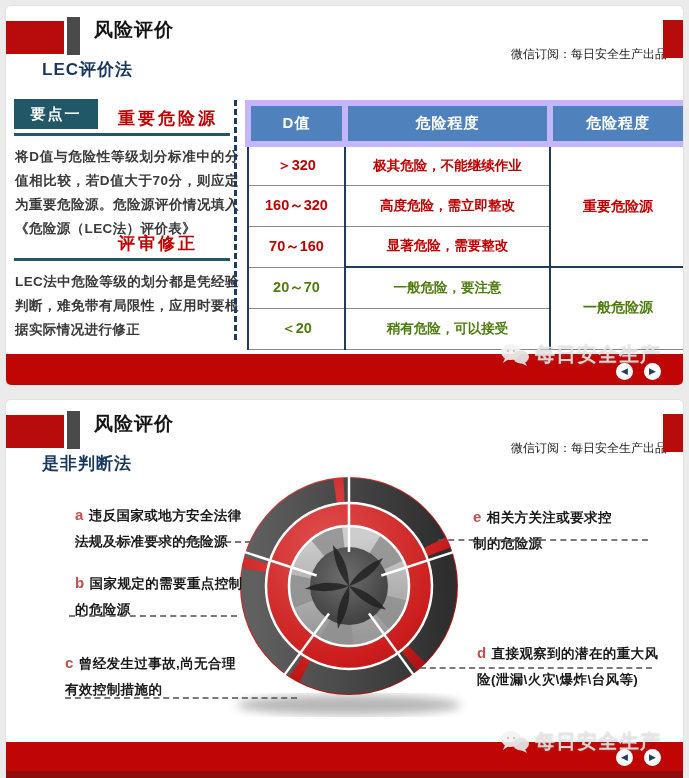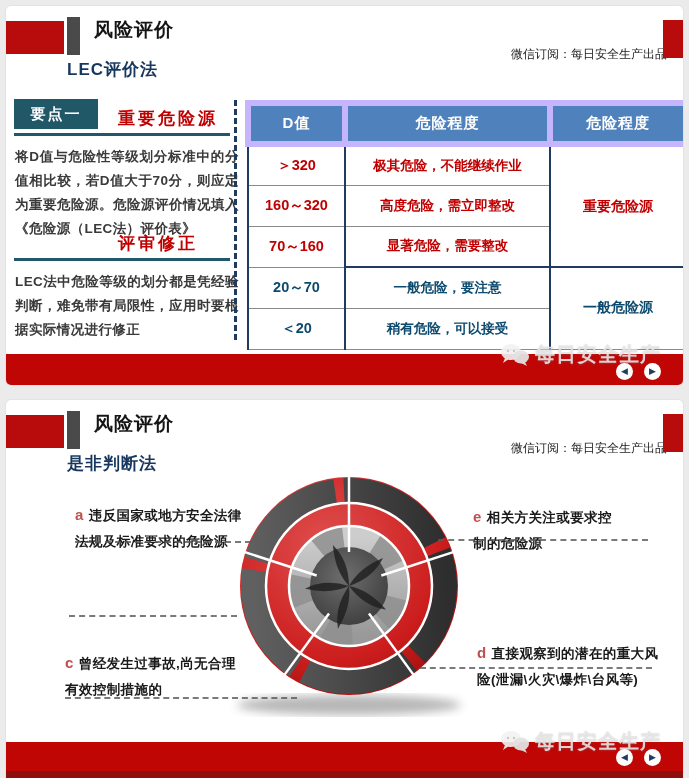--- a/index.html
+++ b/index.html
@@ -14,21 +14,21 @@
   }
   #slide1{top:6px;height:379px;}
   #slide2{top:400px;height:378px;border-radius:5px 5px 0 0;}
 
   
   .hdr-red{position:absolute;left:0;top:15px;width:58px;height:33px;background:#b80b0b;}
   .hdr-gray{position:absolute;left:61px;top:11px;width:13px;height:38px;background:#4a4a4a;}
   .page-title{position:absolute;left:88px;top:11px;font-size:19px;font-weight:900;color:#151515;letter-spacing:1px;}
   .subs{position:absolute;right:16px;top:24px;font-size:12px;font-weight:400;color:#222;margin-top:16px;}
   .hdr-red-r{position:absolute;right:0;top:14px;width:20px;height:38px;background:#b80b0b;}
-  .subtitle{position:absolute;left:36px;top:52px;font-size:17px;font-weight:800;color:#17375e;letter-spacing:1px;margin-left:25px;}
+  .subtitle{position:absolute;left:36px;top:52px;font-size:17px;font-weight:800;color:#17375e;letter-spacing:1px;}
 
   
   .tab{
     position:absolute;left:8px;width:84px;height:30px;background:#215868;
     color:#fff;font-size:15px;font-weight:800;text-align:center;line-height:30px;letter-spacing:2px;
   }
   .tab-line{position:absolute;left:8px;width:216px;height:3px;background:#215868;}
   .pt-head{position:absolute;font-size:17px;font-weight:800;color:#c00000;letter-spacing:3px;}
   .pt-body{
     position:absolute;left:9px;width:224px;font-size:13.5px;font-weight:700;color:#3a3a3a;
@@ -42,21 +42,21 @@
     border-collapse:collapse;table-layout:fixed;
   }
   table.lec th,table.lec td{border:1px solid #8a8a8a;text-align:center;padding:0;}
   table.lec th{background:#4f81bd;color:#fff;font-size:15px;font-weight:800;height:34px;border:6px solid #c4b5fd;letter-spacing:1px;}
   table.lec td{font-weight:800;}
   table.lec td.c-d{font-size:14.5px;border-left:2px solid #1f3c5f;border-right:2px solid #1f3c5f;}
   table.lec td.c-lv{font-size:13.5px;border-right:2px solid #1f3c5f;}
   table.lec td.c-mg{font-size:14px;border-left:2px solid #1f3c5f;border-right:2px solid #1f3c5f;}
   table.lec tr{height:41px;}
   table.lec .red{color:#c00000;}
-  table.lec .green{color:#0c4a6e;}
+  table.lec .green{color:#4d7c0f;}
   table.lec td.ob{border-bottom:2px solid #1f3c5f;}
   .col-d{width:97px;}.col-lv{width:205px;}.col-mg{width:136px;}
 
   
   .footer-bar{position:absolute;left:0;width:677px;height:31px;background:#c00505;}
   .footer-strip{position:absolute;left:0;width:677px;height:7px;background:#8e0e0e;}
   .wm{position:absolute;display:flex;align-items:center;gap:5px;z-index:4;}
   .wm-text{font-size:20px;font-weight:800;color:#e4e4e4;opacity:.92;letter-spacing:1px;text-shadow:0 1px 2px rgba(120,120,120,.35);}
   .nav-btn{
     position:absolute;width:17px;height:17px;border-radius:50%;background:#fdfdfd;
@@ -203,20 +203,23 @@
   <div class="diag-label" style="left:69px;top:100px;width:176px;">
     <span class="ltr">a</span><span>违反国家或地方安全法律法规及标准要求的危险源</span>
   </div>
   <div class="conn" style="left:69px;top:141px;width:176px;"></div>
 
   <div class="diag-label" style="left:467px;top:102px;width:150px;">
     <span class="ltr">e</span><span>相关方关注或要求控制的危险源</span>
   </div>
   <div class="conn" style="left:432px;top:139px;width:210px;"></div>
 
+  <div class="diag-label" style="left:69px;top:168px;width:168px;">
+    <span class="ltr">b</span><span>国家规定的需要重点控制的危险源</span>
+  </div>
   <div class="conn" style="left:63px;top:215px;width:168px;"></div>
 
   <div class="diag-label" style="left:59px;top:248px;width:176px;">
     <span class="ltr">c</span><span>曾经发生过事故,尚无合理有效控制措施的</span>
   </div>
   <div class="conn" style="left:59px;top:297px;width:232px;"></div>
 
   <div class="diag-label" style="left:471px;top:238px;width:188px;">
     <span class="ltr">d</span><span>直接观察到的潜在的重大风险(泄漏\火灾\爆炸\台风等)</span>
   </div>

